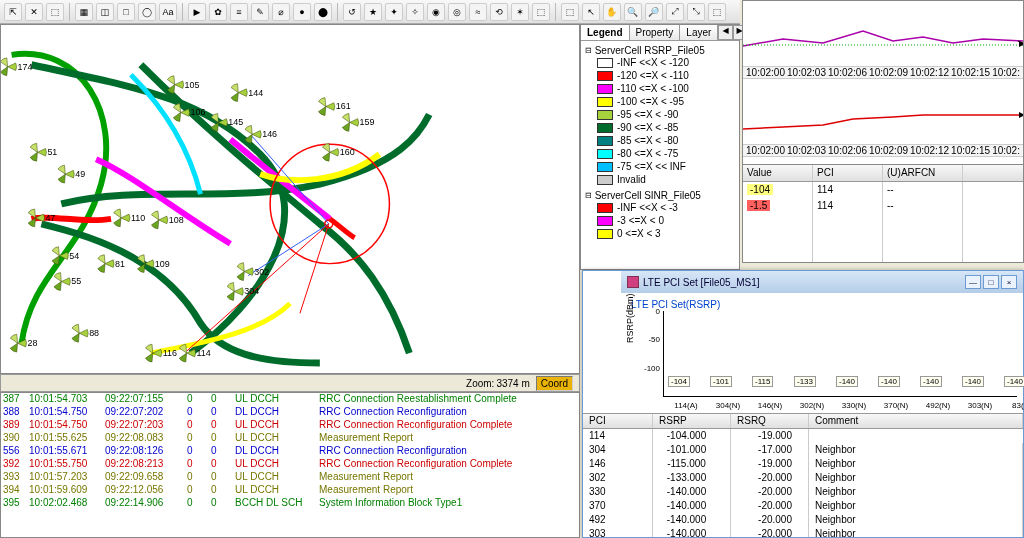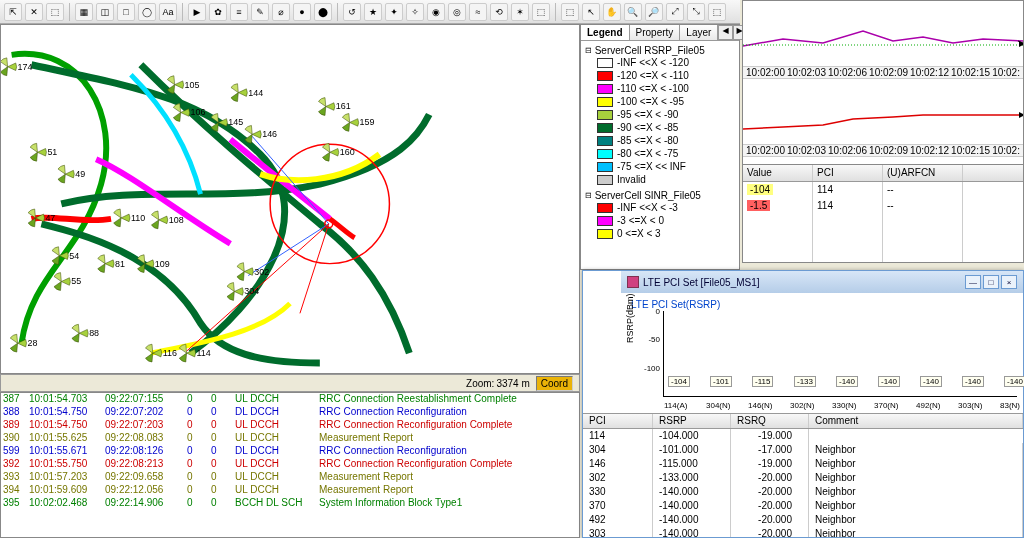--- a/index.html
+++ b/index.html
@@ -57,27 +57,27 @@
   .pci-title-icons{display:flex; gap:2px;}
   .win-btn{width:16px;height:14px;border:1px solid #6b9bd2;background:#eaf2fb;display:flex;align-items:center;justify-content:center;font-size:8px;}
   .pci-chart { height:118px; position:relative; padding:4px 8px; }
   .pci-chart-title { text-align:left; color:#0044cc; font-size:10px; padding:2px;}
   .ylabel { position:absolute; left:4px; top:50px; transform:rotate(-90deg); transform-origin:left top; font-size:9px;}
   .bars-area { position:absolute; left:42px; right:6px; top:18px; bottom:14px; border-left:1px solid #000; border-bottom:1px solid #000;}
   .ytick { position:absolute; left:-32px; font-size:8px; width:28px; text-align:right;}
   .bar-group { position:absolute; bottom:0; width:36px; text-align:center;}
   .bar { position:absolute; bottom:0; width:26px; left:5px;}
   .bar-label{position:absolute; top:-36px; left:0; width:36px; font-size:8px; background:#fffff0; border:1px solid #999; padding:0 2px; display:inline-block; width:auto; white-space:nowrap;}
-  .bar-xlabel{position:absolute; bottom:-14px; width:44px; left:-4px; font-size:8px; text-align:left;}
+  .bar-xlabel{position:absolute; bottom:-14px; width:44px; left:-4px; font-size:8px; text-align:center;}
 
   .pci-table { position:absolute; left:0; right:0; top:142px; bottom:0; overflow:hidden; border-top:1px solid #999;}
   .pci-head, .pci-row { display:flex;}
   .pci-head{ background:linear-gradient(#f8f8f8,#e0e0e0); border-bottom:1px solid #999;}
   .pcell{ border-right:1px solid #ccc; padding:1px 6px; font-size:10px; height:14px;}
-  .pc1{width:70px}.pc2{width:78px; text-align:left; padding-right:16px;}.pc3{width:78px; text-align:right; padding-right:16px;}.pc4{flex:1}
+  .pc1{width:70px}.pc2{width:78px; text-align:center; padding-right:16px;}.pc3{width:78px; text-align:right; padding-right:16px;}.pc4{flex:1}
 
   .legend-nav { margin-left:auto; display:flex;}
   .legend-nav span{border:1px solid #999; padding:0 3px; font-size:8px; background:#eee;}
 </style>
 </head>
 <body>
 
 <div class="toolbar" id="toolbar">
     <div class="tb-btn">⇱</div>
     <div class="tb-btn">✕</div>
@@ -471,21 +471,21 @@
       <div class="log-row c-olive">
         <div class="lc1">390</div>
         <div class="lc2">10:01:55.625</div>
         <div class="lc3">09:22:08.083</div>
         <div class="lc4">0</div>
         <div class="lc5">0</div>
         <div class="lc6">UL DCCH</div>
         <div class="lc7">Measurement Report</div>
       </div>
       <div class="log-row c-blue">
-        <div class="lc1">599</div>
+        <div class="lc1">556</div>
         <div class="lc2">10:01:55.671</div>
         <div class="lc3">09:22:08:126</div>
         <div class="lc4">0</div>
         <div class="lc5">0</div>
         <div class="lc6">DL DCCH</div>
         <div class="lc7">RRC Connection Reconfiguration</div>
       </div>
       <div class="log-row c-red">
         <div class="lc1">392</div>
         <div class="lc2">10:01:55.750</div>

